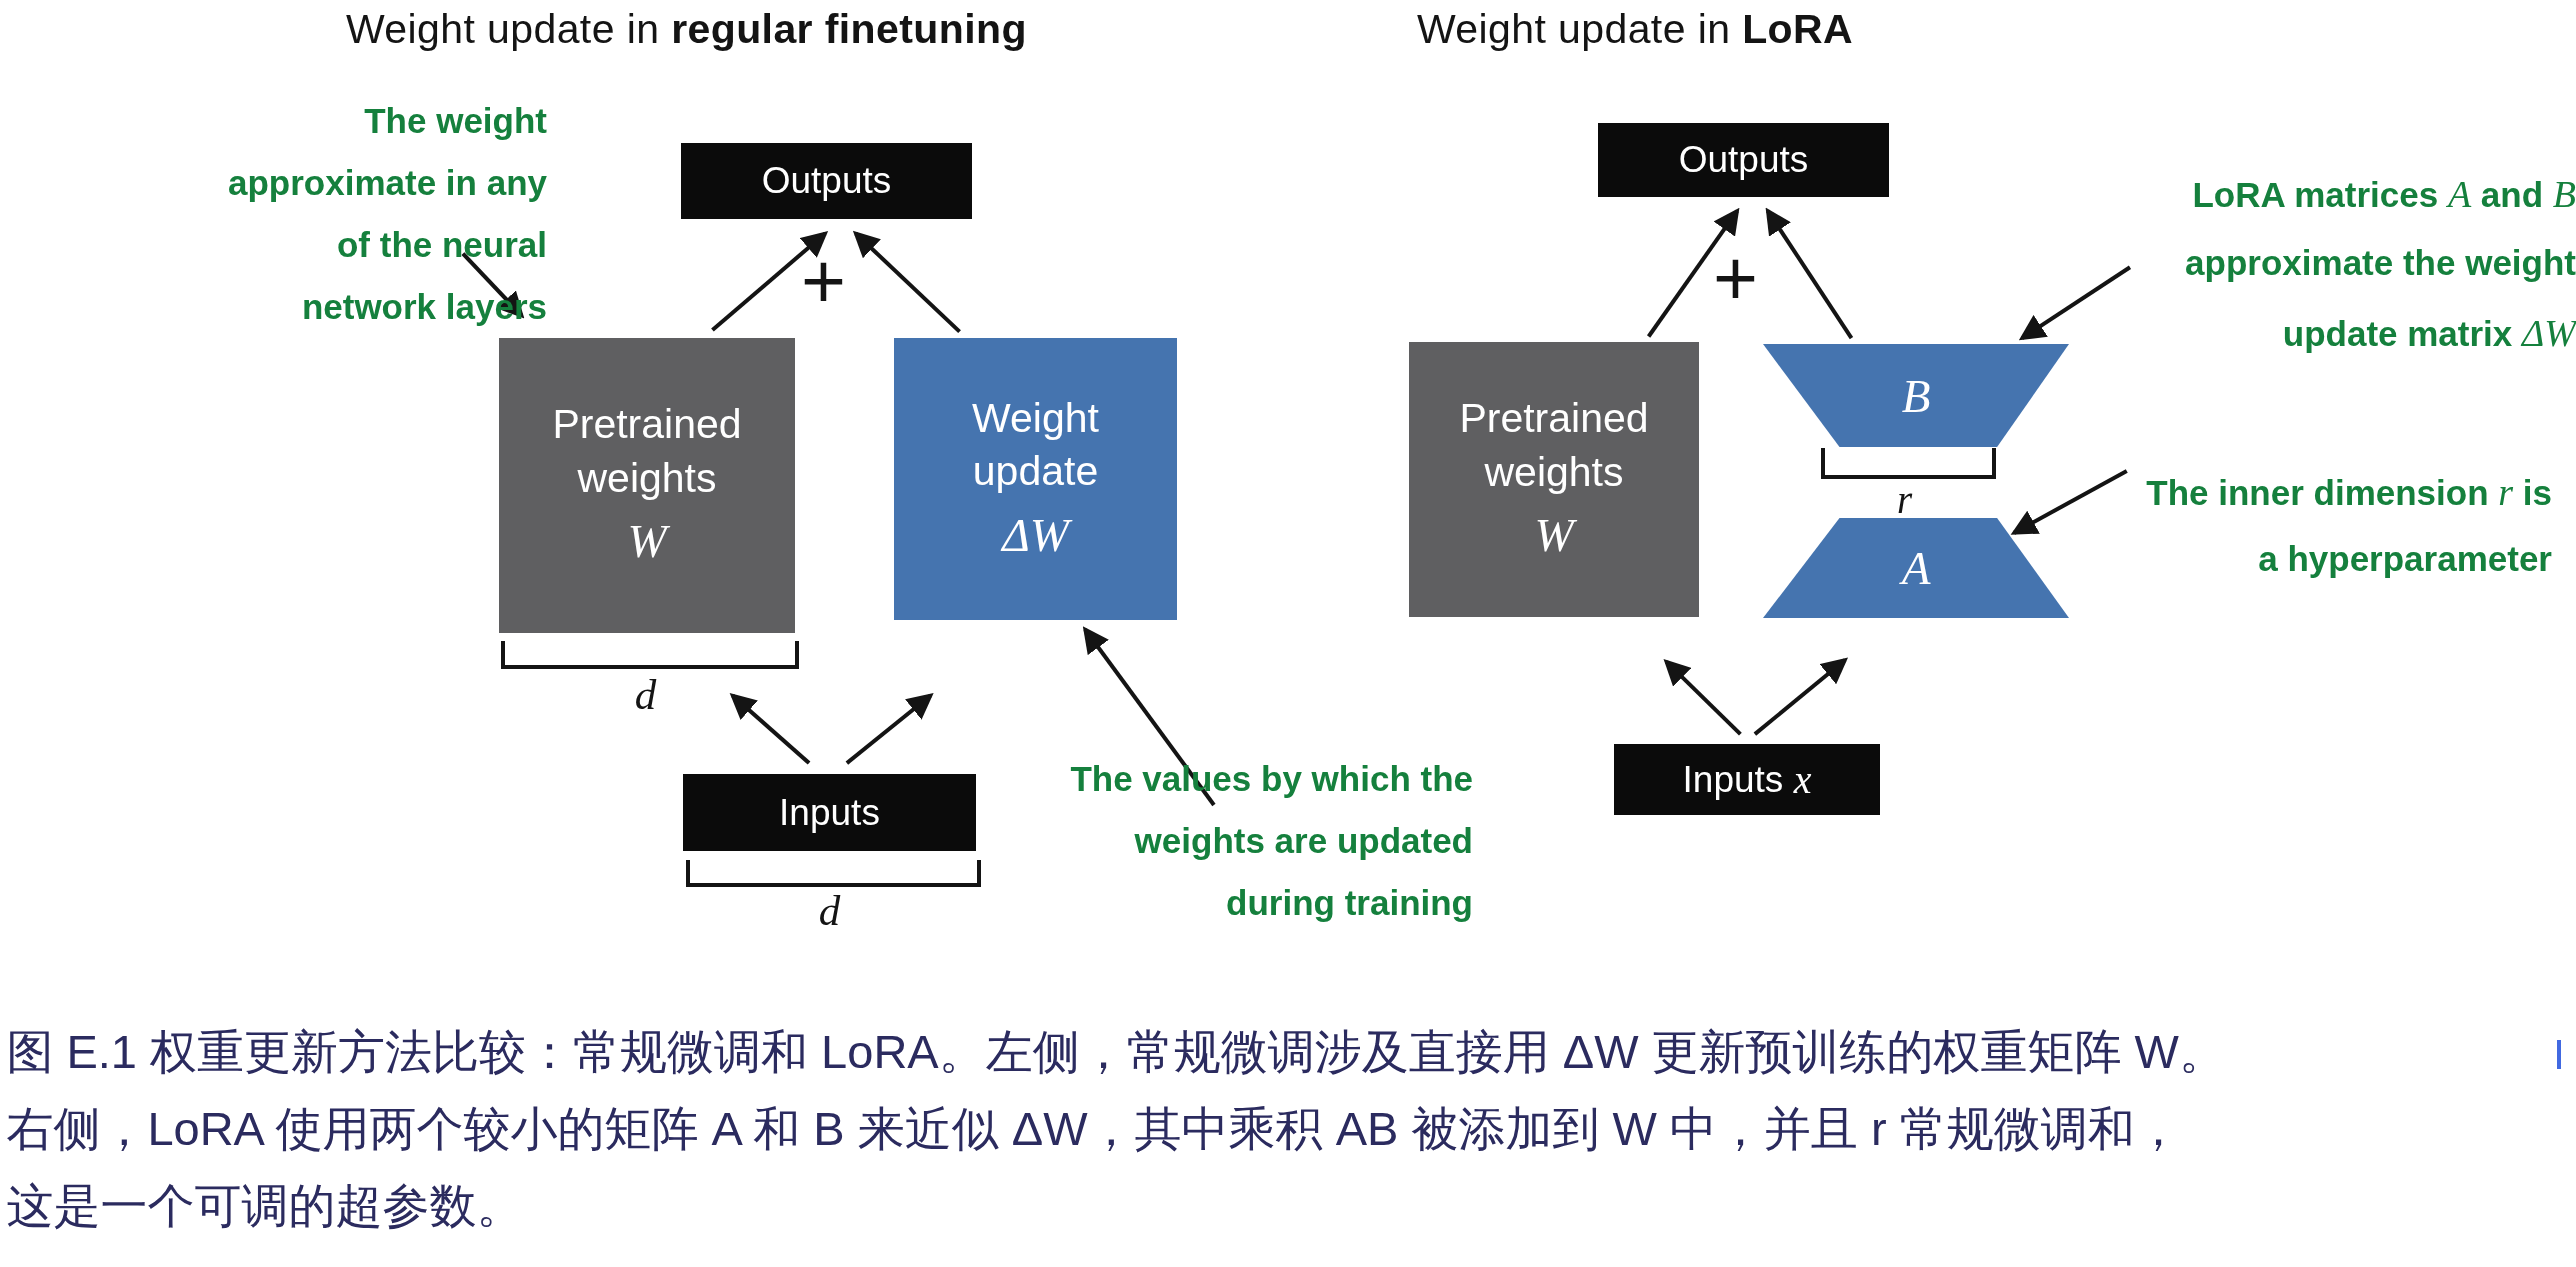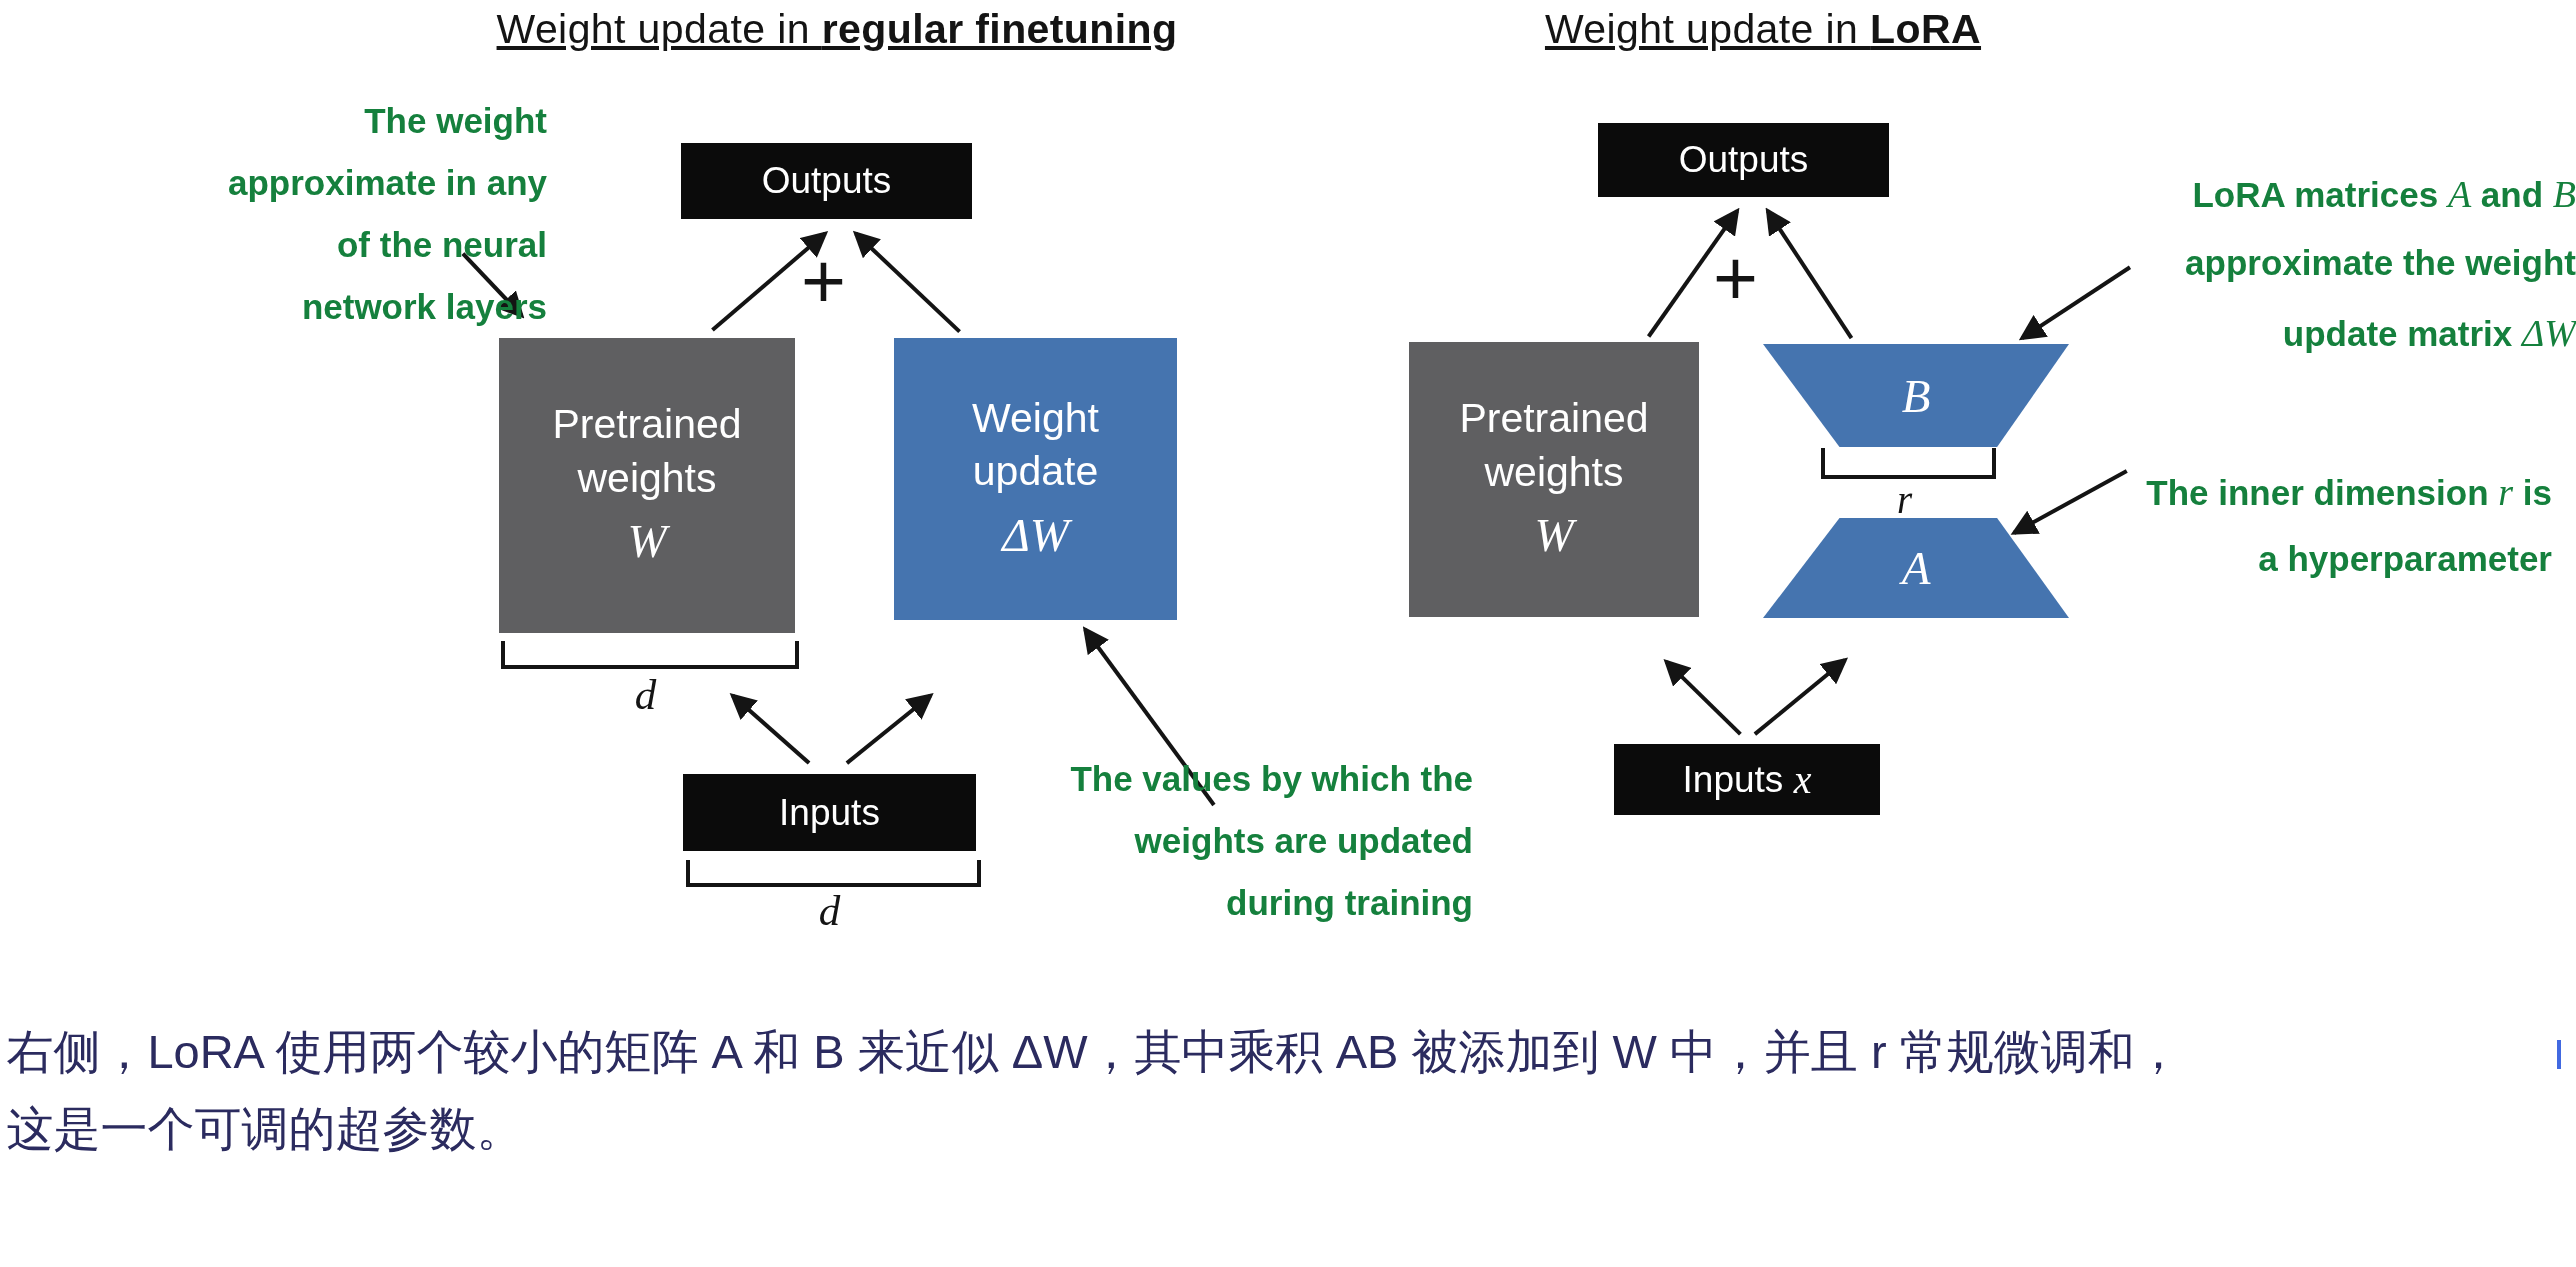--- a/index.html
+++ b/index.html
@@ -2,21 +2,21 @@
 <html style="font-size:13px"><head>
 <meta charset="utf-8">
 <style>
   html,body{margin:0;padding:0;background:#ffffff;}
   #canvas{
     position:relative; width:2576px; height:1267px; background:#ffffff;
     font-family:"Liberation Sans","DejaVu Sans",sans-serif; color:#111;
     overflow:hidden;
   }
   .abs{position:absolute;}
-  .center{text-align:center;text-decoration:underline;}
+  .center{}
   .title{font-size:41px; letter-spacing:0.4px; color:#141414; white-space:nowrap;}
   .title b{font-weight:bold;}
   .note{font-weight:bold; color:#15803d; font-size:35px; line-height:1.77; text-align:right;}
   .math{font-family:"Liberation Serif","DejaVu Serif",serif; font-style:italic; font-weight:normal;}
   .note .math{font-size:38px; font-weight:normal;}
   .box-black{background:#0b0b0b; color:#fff; display:flex; align-items:center; justify-content:center; font-size:37px;}
   .box-gray{background:#5f5f61; color:#fff; display:flex; flex-direction:column; align-items:center; justify-content:center; font-size:41px; line-height:1.3;}
   .box-blue{background:#4574af; color:#fff; display:flex; flex-direction:column; align-items:center; justify-content:center; font-size:41px; line-height:1.3;}
   .box-gray .math,.box-blue .math{font-size:47px; margin-top:6.4px;}
   .trap{background:#4574af; display:flex; align-items:center; justify-content:center; color:#fff;}
@@ -136,20 +136,21 @@
   <div class="abs note" style="left:2069px; top:457px; width:483px; line-height:1.85;">
     <div><span>The inner dimension </span><span class="math">r</span><span> is</span></div>
     <div>a hyperparameter</div>
   </div>
 
   <div class="abs box-black" style="left:1614px; top:744px; width:266px; height:71px;">
     <span>Inputs </span>&nbsp;<span class="math" style="font-size:40px;">x</span>
   </div>
 
   <div class="abs caption" style="left:6.4px; top:1013px; width:2568px;">
+    <div>图 E.1 权重更新方法比较：常规微调和 LoRA。左侧，常规微调涉及直接用 ΔW 更新预训练的权重矩阵 W。</div>
     <div>右侧，LoRA 使用两个较小的矩阵 A 和 B 来近似 ΔW，其中乘积 AB 被添加到 W 中，并且 r 常规微调和，</div>
     <div>这是一个可调的超参数。</div>
   </div>
 
   <div class="abs cursor" style="left:2557px; top:1040px; width:4px; height:29px;"></div>
 
 </div>
 
 
 </body></html>

